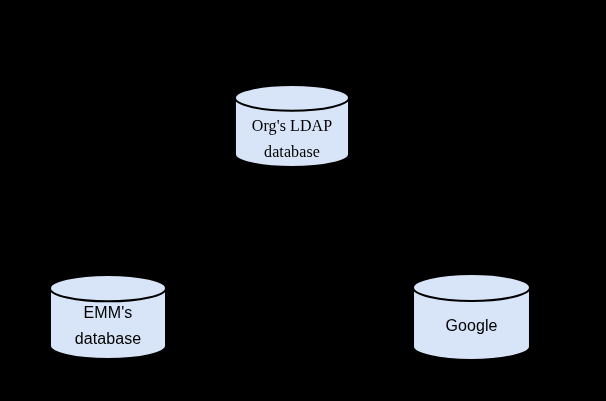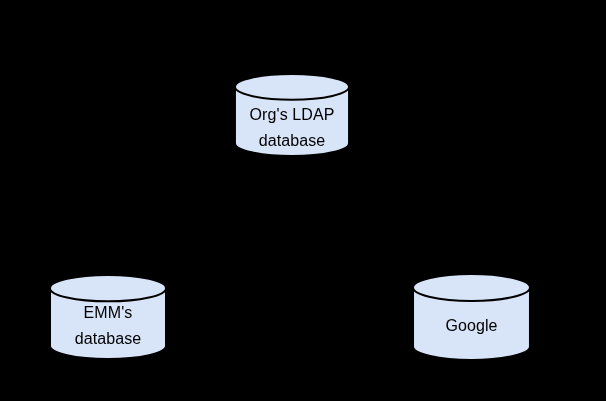--- a/index.html
+++ b/index.html
@@ -35,21 +35,21 @@
     text-align: center;
     color: #000000;
     font-size: 16px;
     line-height: 26px;
     letter-spacing: 0.1px;
     white-space: nowrap;
   }
   .node-label div:empty { display: none; }
 
   
-  #node-ldap   { left: 233px; top: 73px;  width: 118px; height: 85px; }
+  #node-ldap   { left: 233px; top: 84px;  width: 118px; height: 85px; font-family: Liberation Serif, serif; }
   #node-emm    { left: 48px;  top: 274px; width: 120px; height: 87px; }
   #node-google { left: 411px; top: 273px; width: 121px; height: 89px; }
 
   #node-ldap   .node-label { top: 29px; }
   #node-emm    .node-label { top: 26px; }
   #node-google .node-label { top: 40px; }
 </style>
 </head>
 <body style="background: rgb(0, 0, 0);">
 

